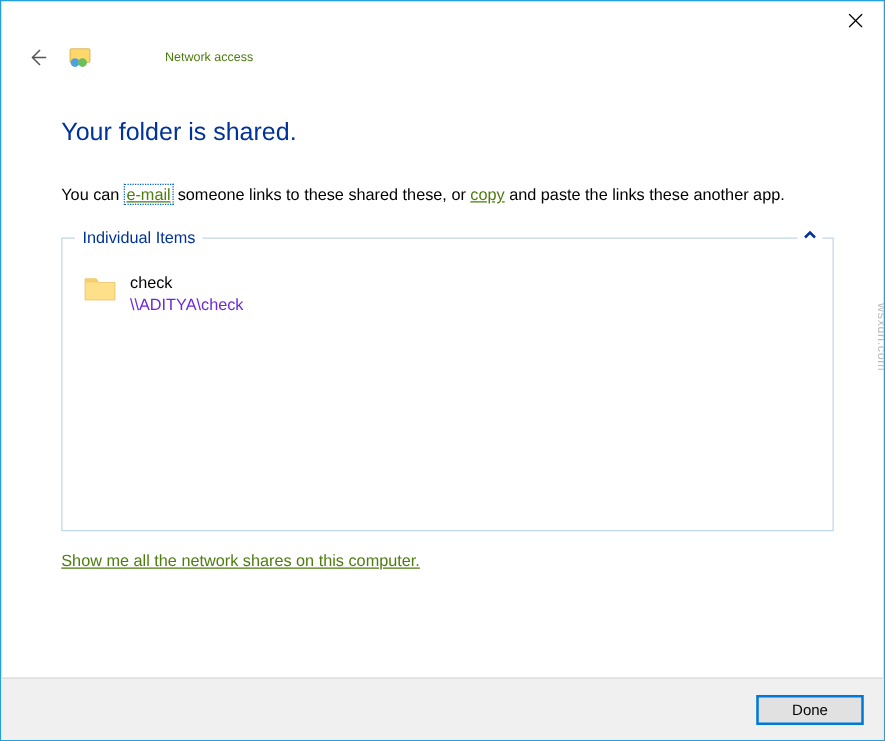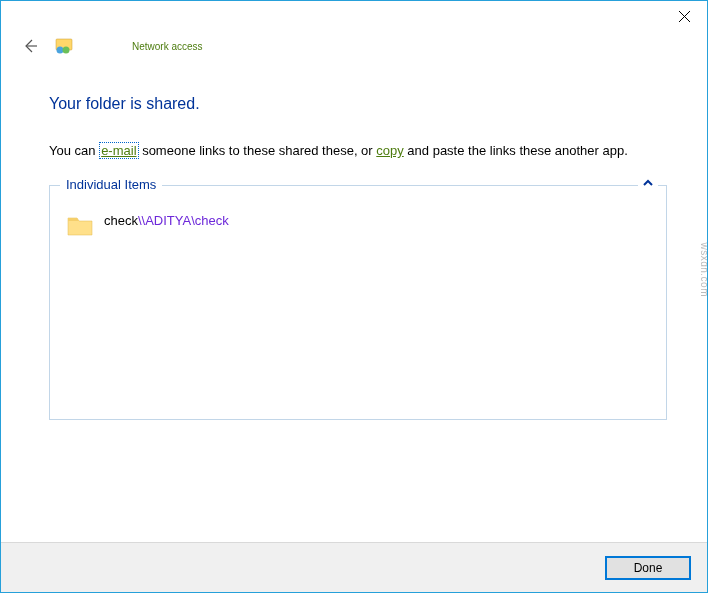--- a/index.html
+++ b/index.html
@@ -41,21 +41,21 @@
     .header-icon { width:18px; height:18px; }
     .header-title { font-size: 10px; color:#4d7c0f;margin-left:43px; }
     .content {
       padding: 22px 40px 0 48px;
       flex: 1;
       display:flex;
       flex-direction:column;
     }
     .main-heading {
       color: #003399;
-      font-size: 16px;
+      font-size: 20px;
       font-weight: 400;
       margin-bottom: 28px;
     }
     .instruction {
       font-size: 13px;
       color: #000;
       line-height: 1.5;
       margin-bottom: 24px;
     }
     .link { color: #4d7c0f; text-decoration: underline; cursor:pointer; }
@@ -88,21 +88,21 @@
       font-size: 12px;
     }
     .collapse-btn svg{ stroke:#003399; stroke-width:2; fill:none;}
     .item-row {
       display: flex;
       align-items: flex-start;
       gap: 10px;
       padding: 8px 4px;
     }
     .folder-icon { width: 28px; height: 24px; flex-shrink:0; margin-top:2px;}
-    .item-text { display:flex; flex-direction:row; line-height:1.4;}
+    .item-text { display:flex; flex-direction:column; line-height:1.4;}
     .item-name { color:#000; font-size:13px; }
     .item-path { color:#6d28d9; font-size:13px; }
     .show-all { margin-top:4px; }
     .footer {
       border-top: 1px solid #d9d9d9;
       background: #f0f0f0;
       height: 50px;
       display:flex;
       align-items:center;
       justify-content:flex-end;
@@ -176,19 +176,20 @@
         <path d="M2 4 L11 4 L13 7 L26 7 L26 21 L2 21 Z" fill="#ffe08a" stroke="#e0b84f" stroke-width="0.5"></path>
         <path d="M2 4 L11 4 L13 7 L2 7 Z" fill="#f5cf6b"></path>
       </svg>
       <div class="item-text">
         <span class="item-name">check</span>
         <span class="item-path">\\ADITYA\check</span>
       </div>
     </div>
   </div>
 
+  <a class="link show-all">Show me all the network shares on this computer.</a>
 </div>
 
 <div class="footer">
   <button class="done-btn">Done</button>
 </div>
 
 <div class="watermark">wsxdn.com</div>
 
 </body></html>

